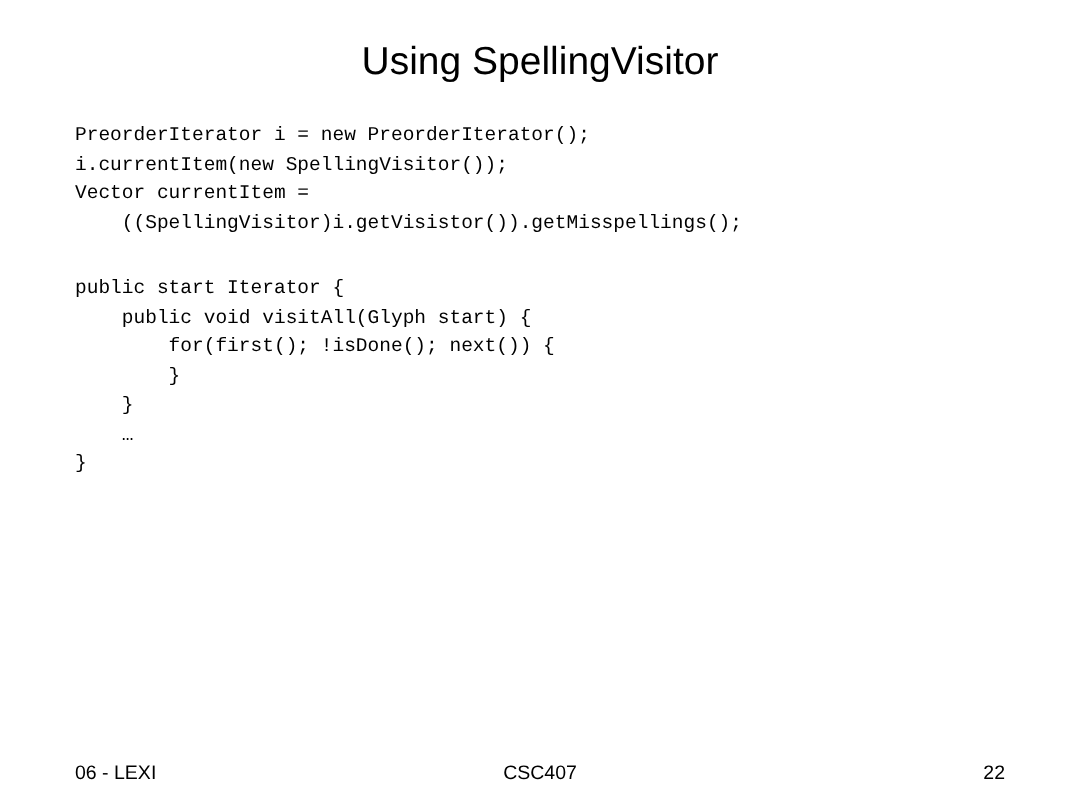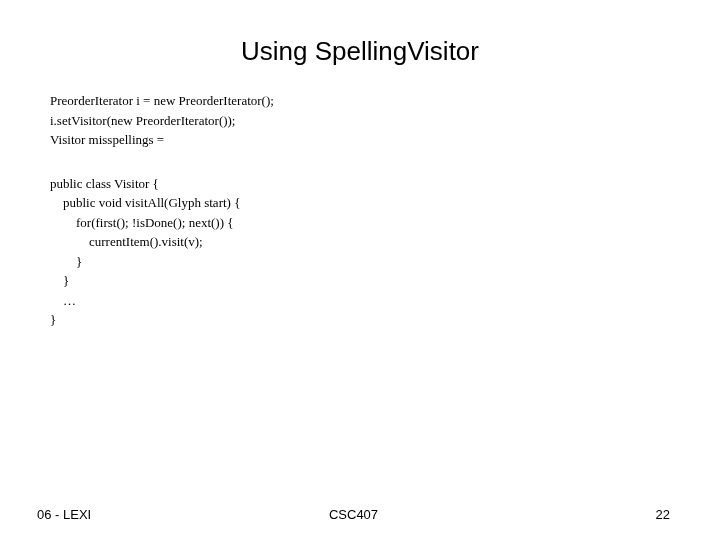--- a/index.html
+++ b/index.html
@@ -14,35 +14,35 @@
       background-color: #ffffff;
       font-family: Arial, Helvetica, sans-serif;
       position: relative;
       overflow: hidden;
     }
 
     .slide-container {
       width: 720px;
       height: 540px;
       background: #ffffff;
-      padding: 36px 50px 20px 50px;
+      padding: 25px 50px 20px 50px;
       position: relative;
     }
 
     .slide-title {
       text-align: center;
       font-size: 26px;
       font-weight: normal;
       color: #000000;
       margin-bottom: 24px;
       font-family: Arial, Helvetica, sans-serif;
     }
 
     .code-section {
-      font-family: Liberation Serif, serif;
+      font-family: Liberation Mono, monospace;
       font-size: 13px;
       color: #000000;
       line-height: 1.5;
     }
 
     .code-block-1 {
       margin-bottom: 24px;
     }
 
     .code-block-2 {
@@ -50,21 +50,21 @@
     }
 
     .code-line {
       white-space: pre;
       display: block;
     }
 
     .footer {
       position: absolute;
       bottom: 18px;
-      left: 37px;
+      left: 50px;
       right: 50px;
       display: flex;
       justify-content: space-between;
       align-items: center;
       font-family: Arial, Helvetica, sans-serif;
       font-size: 13px;
       color: #000000;
     }
 
     .footer-center {
@@ -75,29 +75,29 @@
   </style>
 </head>
 <body>
 
 <div class="slide-container">
 
   <h1 class="slide-title">Using SpellingVisitor</h1>
 
   <div class="code-section code-block-1">
     <span class="code-line">PreorderIterator i = new PreorderIterator();</span>
-    <span class="code-line">i.setVisitor(new PreorderIterator());</span>
-    <span class="code-line">Visitor misspellings =</span>
+    <span class="code-line">i.currentItem(new SpellingVisitor());</span>
+    <span class="code-line">Vector currentItem =</span>
+    <span class="code-line">    ((SpellingVisitor)i.getVisistor()).getMisspellings();</span>
   </div>
 
   <div class="code-section code-block-2">
-    <span class="code-line">public class Visitor {</span>
+    <span class="code-line">public start Iterator {</span>
     <span class="code-line">    public void visitAll(Glyph start) {</span>
     <span class="code-line">        for(first(); !isDone(); next()) {</span>
-    <span class="code-line">            currentItem().visit(v);</span>
     <span class="code-line">        }</span>
     <span class="code-line">    }</span>
     <span class="code-line">    …</span>
     <span class="code-line">}</span>
   </div>
 
   <div class="footer">
     <span>06 - LEXI</span>
     <span class="footer-center">CSC407</span>
     <span>22</span>

